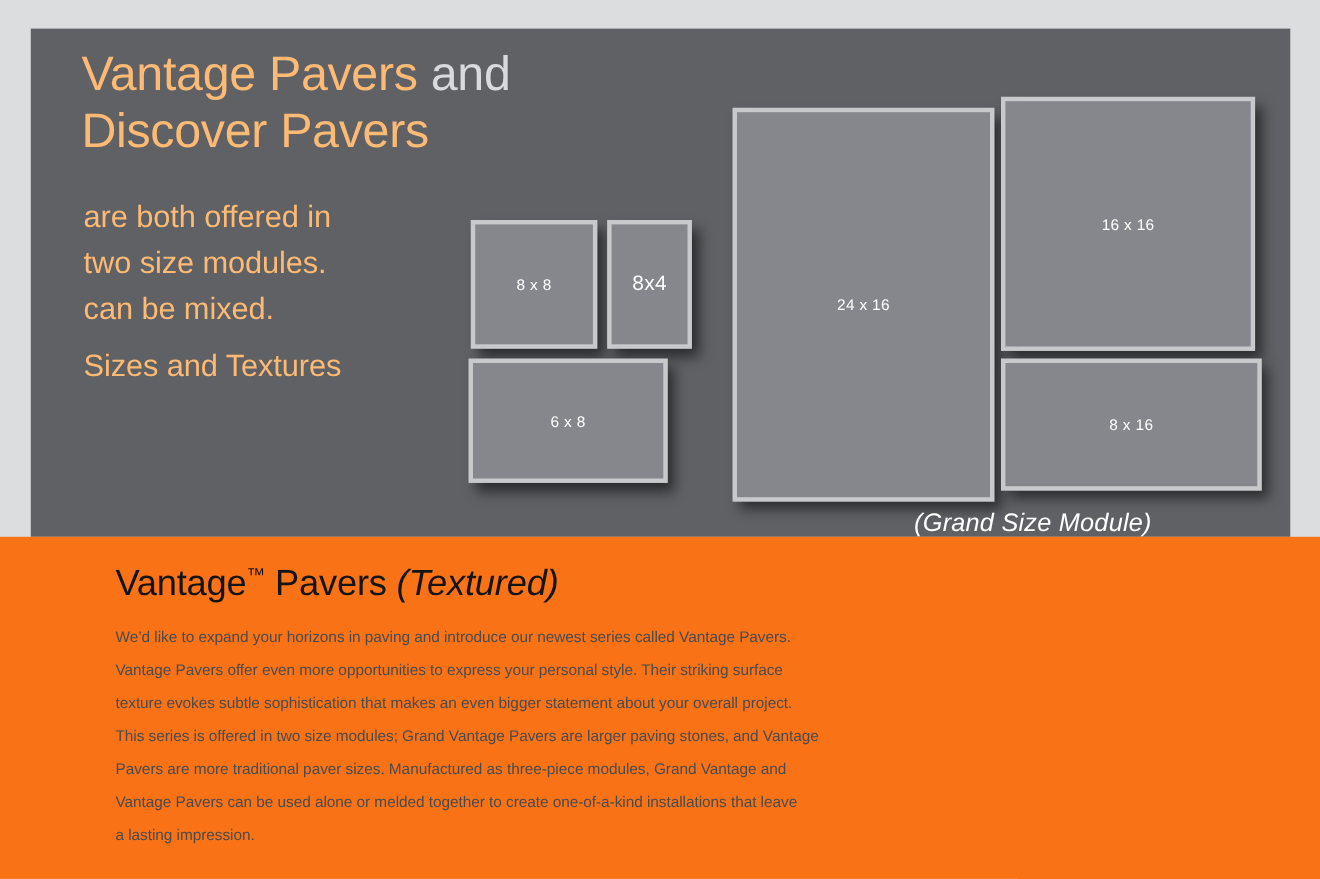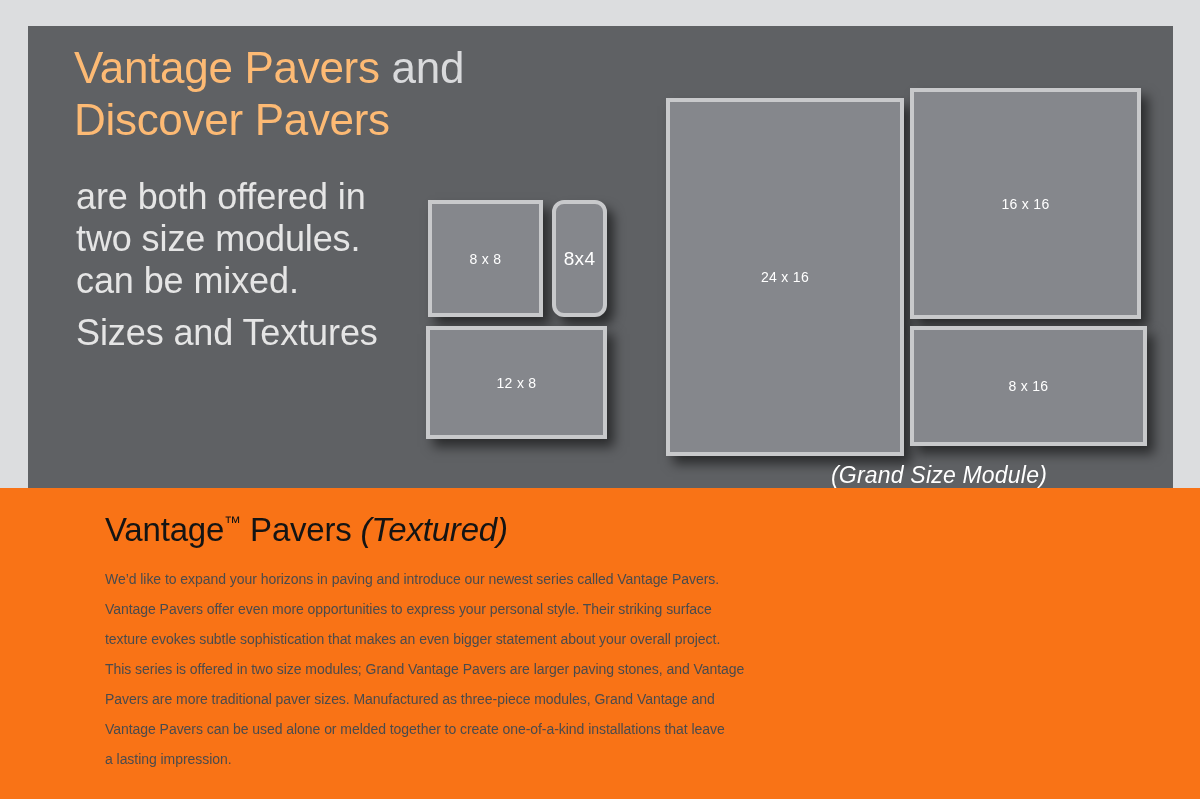--- a/index.html
+++ b/index.html
@@ -51,22 +51,22 @@
   .hero-title .strong {
     color: #fdba74;
     font-weight: 400;
   }
 
   .hero-sub {
     position: absolute;
     left: 48px;
     top: 150px;
     width: 330px;
-    color: #e5e5e5;
-    font-size: 36px;
+    color: #fdba74;
+    font-size: 28px;
     line-height: 42px;
     font-weight: 300;
     letter-spacing: -0.1px;
   }
   .hero-sub .blk { display: block; }
   .hero-sub .gap { margin-top: 10px; }
 
   
   .paver {
     position: absolute;
@@ -82,21 +82,21 @@
     color: #ffffff;
     font-size: 14px;
     font-weight: 400;
     letter-spacing: 0.3px;
     white-space: nowrap;
   }
   .paver-label.sm { font-size: 19px; }
 
   
   .p-8x8   { left: 400px;  top: 174px; width: 115px; height: 117px; }
-  .p-8x4   { left: 524px;  top: 174px; width: 55px;  height: 117px; border-radius: 12px; }
+  .p-8x4   { left: 524px;  top: 174px; width: 77px;  height: 117px; }
   .p-12x8  { left: 398px;  top: 300px; width: 181px; height: 113px; }
 
   
   .p-24x16 { left: 638px;  top: 72px;  width: 238px; height: 358px; text-align: center; }
   .p-16x16 { left: 882px;  top: 62px;  width: 231px; height: 231px; }
   .p-8x16  { left: 882px;  top: 300px; width: 237px; height: 120px; }
 
   .grand-caption {
     position: absolute;
     left: 766px;
@@ -172,21 +172,21 @@
       <span class="blk gap">Sizes and Textures</span>
     </div>
 
     <div class="paver p-8x8">
       <span class="paver-label">8 x 8</span>
     </div>
     <div class="paver p-8x4">
       <span class="paver-label sm">8x4</span>
     </div>
     <div class="paver p-12x8">
-      <span class="paver-label">12 x 8</span>
+      <span class="paver-label">6 x 8</span>
     </div>
 
     <div class="paver p-24x16">
       <span class="paver-label">24 x 16</span>
     </div>
     <div class="paver p-16x16">
       <span class="paver-label">16 x 16</span>
     </div>
     <div class="paver p-8x16">
       <span class="paver-label">8 x 16</span>

